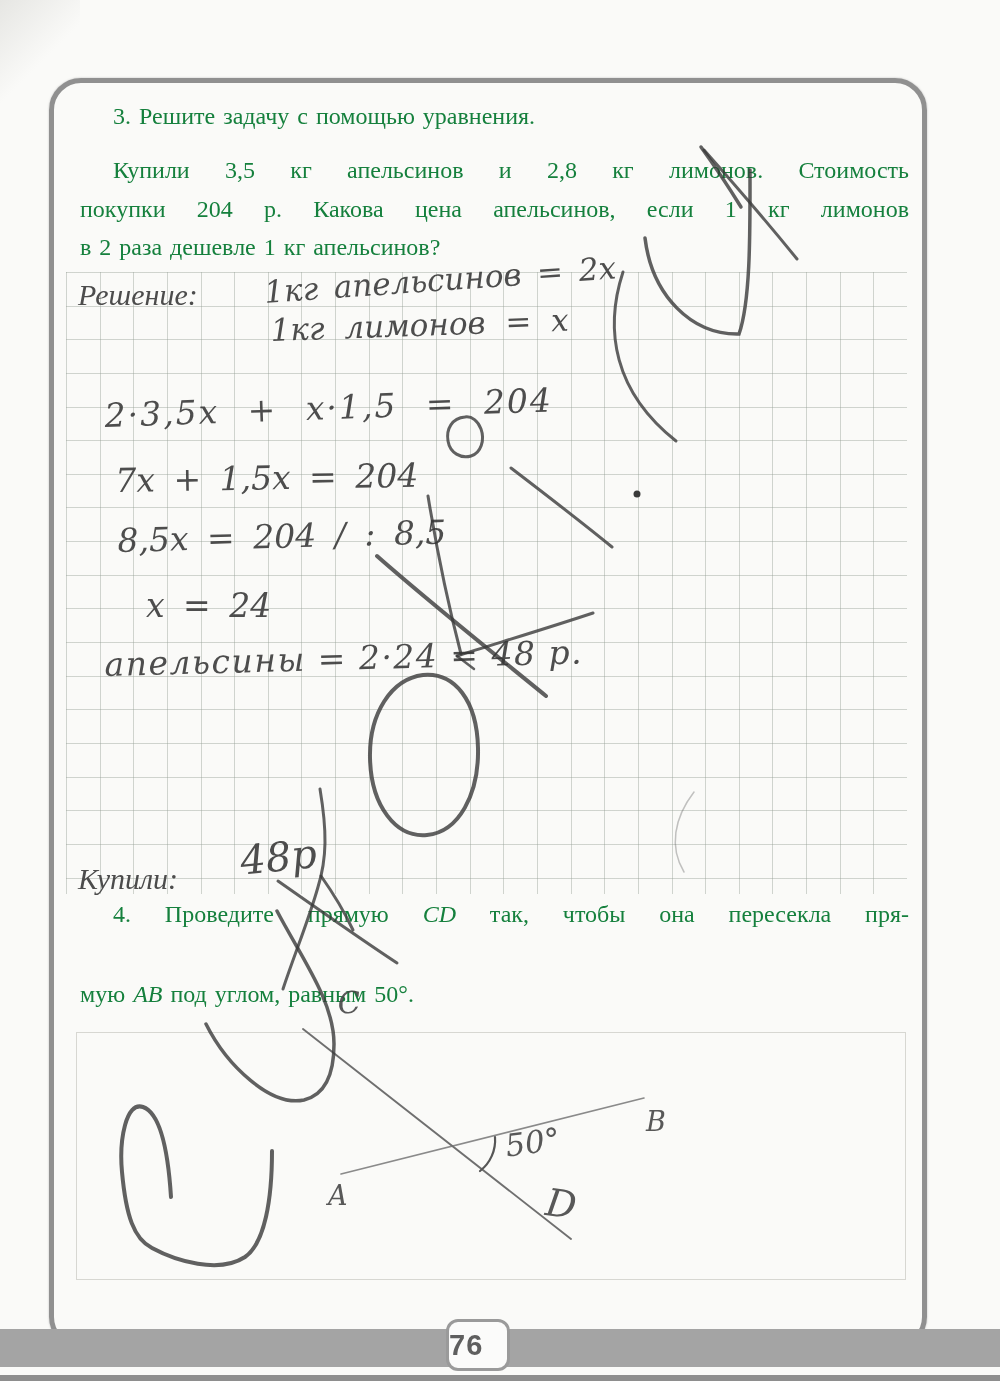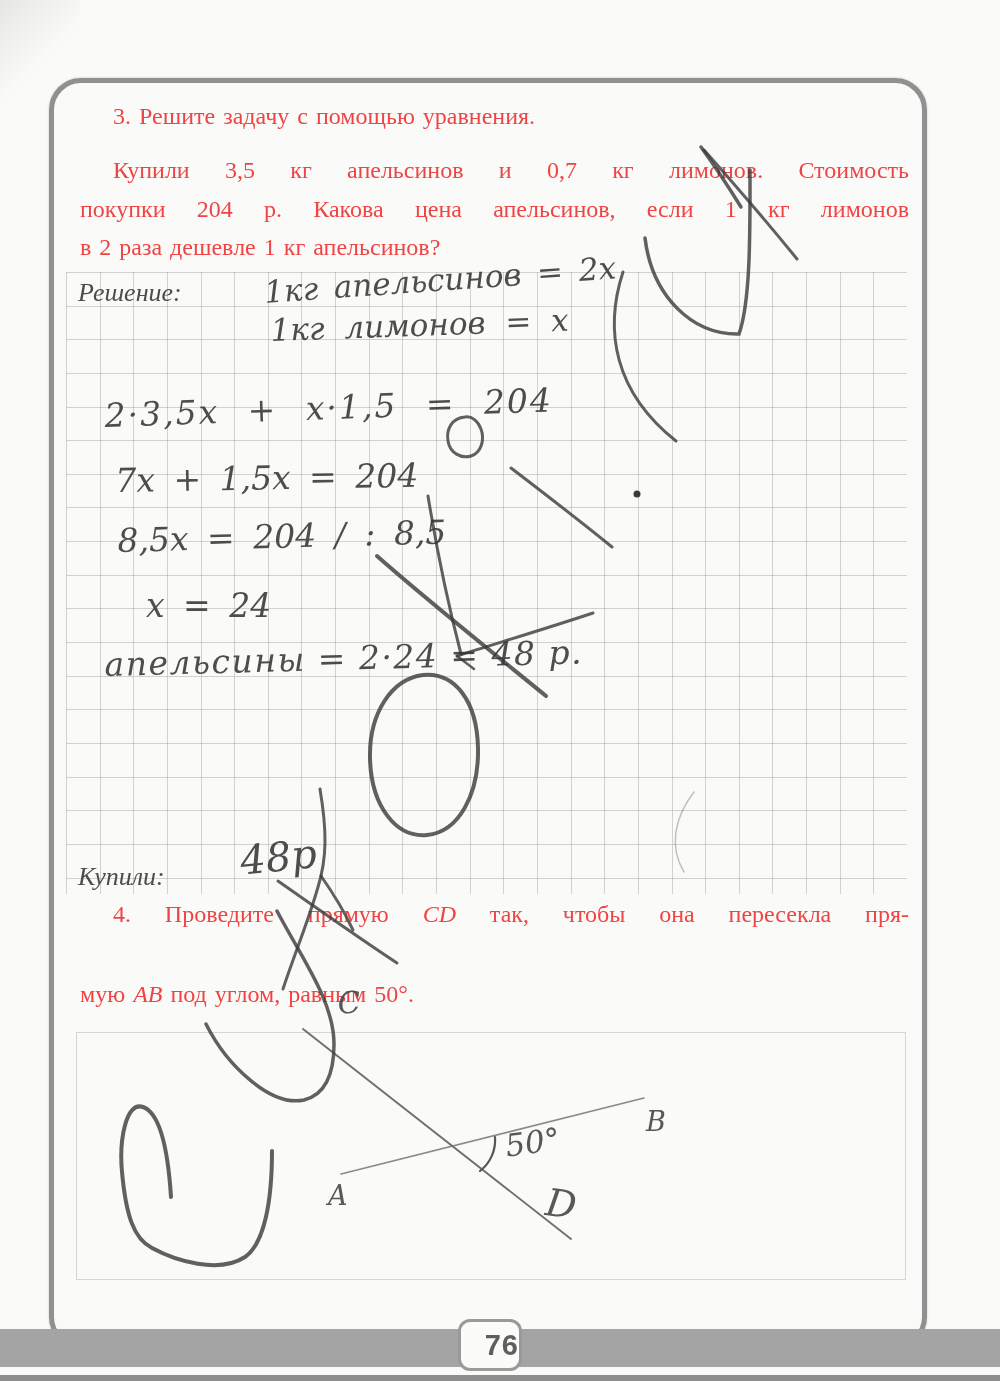--- a/index.html
+++ b/index.html
@@ -27,64 +27,64 @@
     background-image:
       repeating-linear-gradient(to right, rgba(148,158,148,.42) 0 1px, rgba(0,0,0,0) 1px 33.64px),
       repeating-linear-gradient(to bottom, rgba(148,158,148,.42) 0 1px, rgba(0,0,0,0) 1px 33.64px);
   }
   .drawbox{
     left:76px;top:1032px;width:828px;height:246px;z-index:1;
     border:1px solid #d7d7d2;
   }
   
   .print{
-    font-size:24px;color:#ef4444;z-index:2;line-height:30px;white-space:nowrap;
+    font-size:24px;color:#15803d;z-index:2;line-height:30px;white-space:nowrap;
     word-spacing:2px;
   }
   .pline{width:829px;left:80px;white-space:normal;text-align:justify;text-align-last:justify;}
   .indent{text-indent:33px;}
   .noj{text-align:center;text-align-last:left;}
   .it{font-style:italic;}
   .label-script{
-    font-style:italic;font-size:26px;color:#4c4c4c;z-index:2;white-space:nowrap;
+    font-style:italic;font-size:30px;color:#4c4c4c;z-index:2;white-space:nowrap;
   }
   
   .hw{
     font-family:"DejaVu Serif", serif;font-style:italic;
     color:rgba(52,52,52,.88);z-index:6;white-space:nowrap;
     transform-origin:left top;
   }
   .dlabel{
     font-family:"DejaVu Serif", serif;font-style:italic;
     color:rgba(70,70,70,.9);z-index:6;white-space:nowrap;transform-origin:left top;
   }
   svg.overlay{left:0;top:0;z-index:5;pointer-events:none;}
   
   .band1{left:0;top:1329px;width:1000px;height:38px;background:#a4a4a4;z-index:7;}
   .band2{left:0;top:1375px;width:1000px;height:6px;background:#8e8e8e;z-index:7;}
   .badge{
-    left:458px;top:1319px;width:64px;height:52px;box-sizing:border-box;
+    left:446px;top:1319px;width:64px;height:52px;box-sizing:border-box;
     background:#fbfbfa;border:3px solid #9a9a9a;border-radius:12px;z-index:8;
-    display:flex;align-items:center;justify-content:flex-end;
+    display:flex;align-items:center;justify-content:flex-start;
   }
   .badge span{
     font-family:"Liberation Sans", sans-serif;font-weight:bold;font-size:29px;
     color:#5f5f5f;letter-spacing:1px;
   }
 </style>
 </head>
 <body>
 
 <div class="abs corner"></div>
 <div class="abs frame"></div>
 <div class="abs grid"></div>
 <div class="abs drawbox"></div>
 
 <div class="abs print" style="left:80px;top:101px;width:829px;text-indent:33px;">3. Решите задачу с помощью уравнения.</div>
-<div class="abs print pline indent" style="top:155px;">Купили 3,5 кг апельсинов и 0,7 кг лимонов. Стоимость</div>
+<div class="abs print pline indent" style="top:155px;">Купили 3,5 кг апельсинов и 2,8 кг лимонов. Стоимость</div>
 <div class="abs print pline" style="top:194px;">покупки 204 р. Какова цена апельсинов, если 1 кг лимонов</div>
 <div class="abs print pline noj" style="top:232px;">в 2 раза дешевле 1 кг апельсинов?</div>
 
 <div class="abs label-script" style="left:78px;top:278px;">Решение:</div>
 <div class="abs label-script" style="left:78px;top:862px;">Купили:</div>
 
 <div class="abs print pline indent" style="top:899px;"><span>4. Проведите прямую </span><span class="it">CD</span><span> так, чтобы она пересекла пря-</span></div>
 <div class="abs print pline noj" style="top:979px;"><span>мую </span><span class="it">AB</span><span> под углом, равным 50°.</span></div>
 
 <div class="abs hw" style="left:263px;top:274px;font-size:31px;word-spacing:6px;transform:rotate(-4deg);">1кг апельсинов = 2x</div>

